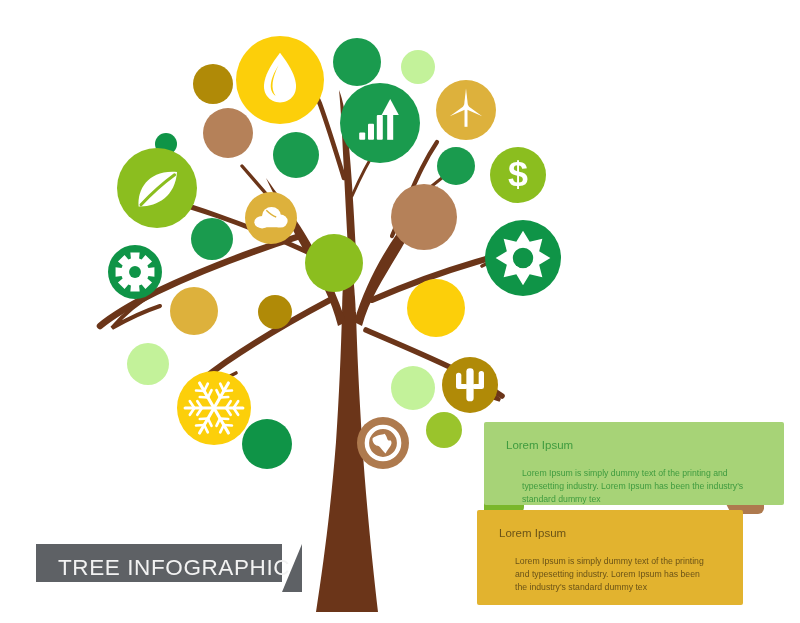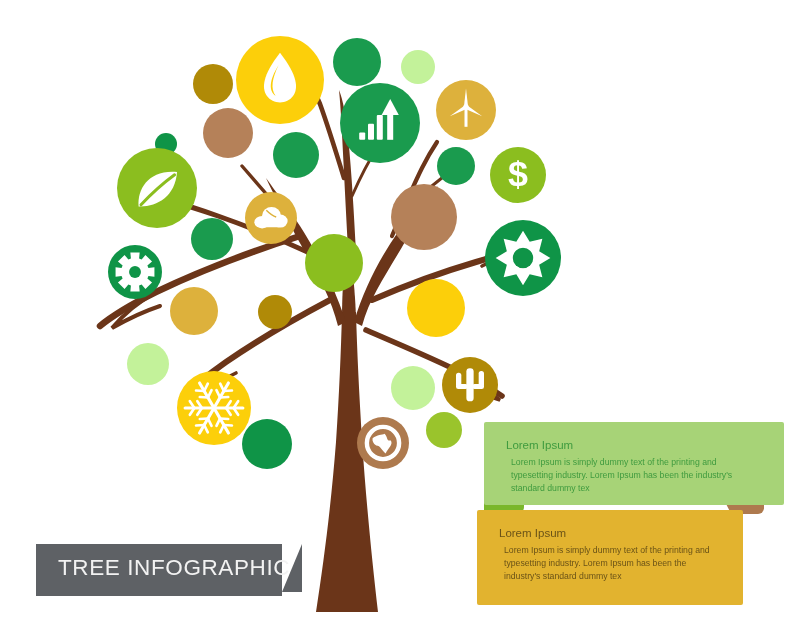--- a/index.html
+++ b/index.html
@@ -24,21 +24,21 @@
     width: 800px;
     height: 623px;
   }
 
   
   .title-banner {
     position: absolute;
     left: 36px;
     top: 544px;
     width: 246px;
-    height: 52px;
+    height: 38px;
     background: #5e6165;
     z-index: 5;
   }
   .title-banner::after {
     content: "";
     position: absolute;
     right: -20px;
     top: 0;
     width: 0;
     height: 0;
@@ -82,21 +82,21 @@
     background: #e2b32f;
   }
   .bubble-title {
     font-size: 11.5px;
     margin: 0 0 1px 0;
     font-weight: 400;
   }
   .bubble-body {
     font-size: 8.7px;
     line-height: 1.47;
-    margin: 5px;
+    margin: 16px;
     font-weight: 400;
   }
   .bubble-green .bubble-title { color: #3f9b3f; }
   .bubble-green .bubble-body  { color: #3f9b3f; }
   .bubble-gold .bubble-title  { color: #6b5317; }
   .bubble-gold .bubble-body   { color: #6b5317; }
 
   
   .tail-green {
     position: absolute;

